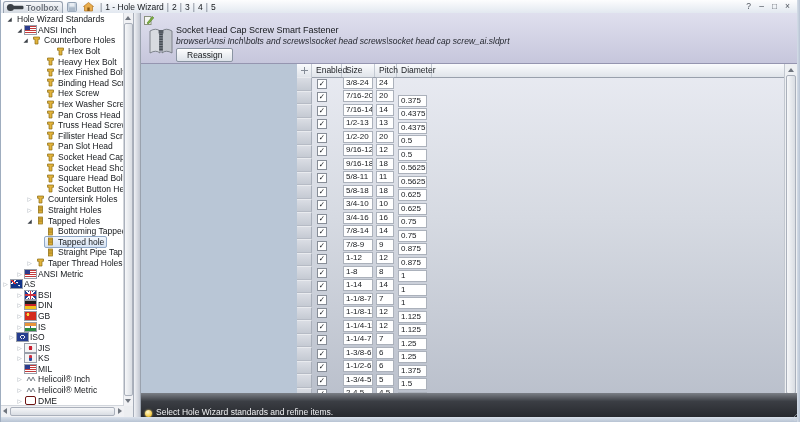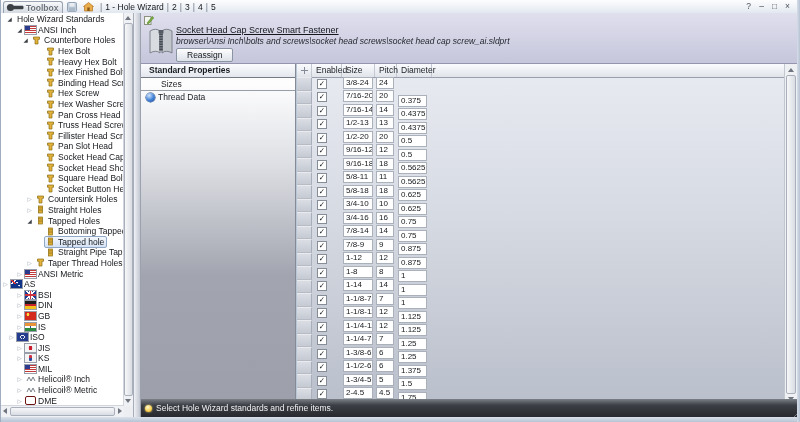--- a/index.html
+++ b/index.html
@@ -81,21 +81,21 @@
   
   #splitter{left:134px;top:13px;width:7px;height:404px;
     background:linear-gradient(90deg,#eff1f5,#c2c7d1);border-right:1px solid #9aa2ae;box-sizing:border-box;}
 
   
   #main{left:141px;top:13px;right:3px;bottom:5px;}
   #main-header{left:0;right:0;top:0;height:50px;
     background:linear-gradient(#dfdfee,#c6c6dc);border-bottom:1px solid #9595b0;}
   #edit-icon{left:3px;top:2px;}
   #fastener-icon{left:7px;top:13px;}
-  #hdr-title{left:35px;top:12px;font-size:9px;color:#14171b;text-decoration:underline;}
+  #hdr-title{left:35px;top:12px;font-size:9px;color:#14171b;}
   #hdr-path{left:35px;top:23px;font-size:8.5px;font-style:italic;color:#23262e;}
   #reassign-btn{left:35px;top:35px;height:12px;padding:0 10px;display:flex;align-items:center;
     background:linear-gradient(#fdfdfe,#dde2e9);border:1px solid #8a94a2;border-radius:2px;
     font-size:8.5px;color:#15181c;box-shadow:0 1px 1px rgba(255,255,255,.7) inset;}
 
   #props-panel{left:0;top:51px;width:155px;bottom:12px;
     background:linear-gradient(180deg,#fdfdfe 6%,#dcdee3 30%,#a2a5af 62%,#9da0aa 100%);
     border-right:1px solid #848b96;box-sizing:border-box;}
   #props-title{left:0;right:0;top:0;height:13px;line-height:13px;padding-left:8px;
     background:linear-gradient(#fbfcfe,#e3e7ed);border-bottom:1px solid #747b87;
@@ -127,21 +127,21 @@
     border-right:1px solid #a9afba;border-bottom:1px solid #b6bbc5;border-top:1px solid #e9ebef;}
   .c-en{width:30px;flex:none;display:flex;align-items:center;padding-left:5px;box-sizing:border-box;}
   .cb{width:8px;height:8px;background:#fff;border:1px solid #878d97;font-size:7.5px;line-height:7px;
     text-align:center;color:#15181c;}
   .c-size{width:33px;flex:none;}.c-pitch{width:22px;flex:none;}.c-dia{width:35px;flex:none;margin-top:36px;}
   .tbox{display:inline-block;height:10px;line-height:10px;background:#fff;border:1px solid #abb1bb;
     font-size:8px;color:#15181c;padding-left:2px;margin-left:1px;white-space:nowrap;overflow:hidden;}
   .tb-size{width:26px;}.tb-pitch{width:14px;}.tb-dia{width:25px;}
   #grid-vscroll{right:0;top:0;width:13px;bottom:0;background:#eef0f3;border-left:1px solid #c3c8d0;box-sizing:border-box;}
 
-  #statusbar{left:0;right:0;bottom:0;height:18px;display:flex;align-items:center;gap:4px;padding-left:4px;
+  #statusbar{left:0;right:0;bottom:0;height:24px;display:flex;align-items:flex-end;gap:4px;padding-left:4px;
     background:linear-gradient(#7b7f86,#3b3e44 35%,#27292e);}
   #status-text{font-size:8.5px;color:#f1f2f4;white-space:nowrap;}
   #bulb-icon{width:7px;height:7px;border-radius:50%;flex:none;
     background:radial-gradient(circle at 40% 30%,#fff8cf,#f6c93e 70%,#d9a41f);box-shadow:0 0 2px #ffe27a;}
   #resize-grip{right:1px;bottom:1px;width:9px;height:9px;
     background:repeating-linear-gradient(135deg,#c9d1dc 0 1px,transparent 1px 3px);
     clip-path:polygon(100% 0,100% 100%,0 100%);}
 
   
   #edge-bottom{left:0;right:0;bottom:0;height:5px;background:linear-gradient(#dbe2ec,#b7c3d3);}
@@ -207,21 +207,21 @@
         <span class="exp open">◢</span>
         <span class="tcon">
           <span class="icn">
             <svg width="9" height="9">
               <path d="M1.5 1h6v2.3H6v4.7H3V3.3H1.5z" fill="#e2b33c" stroke="#8a6a10" stroke-width="0.7"></path>
             </svg>
           </span>
           <span class="tlabel">Counterbore Holes</span>
         </span>
       </div>
-      <div class="titem" style="padding-left:34px">
+      <div class="titem" style="padding-left:44px">
         <span class="exp"></span>
         <span class="tcon">
           <span class="icn">
             <svg width="9" height="9">
               <path d="M1.5 1h6v2.3H6v4.7H3V3.3H1.5z" fill="#e2b33c" stroke="#8a6a10" stroke-width="0.7"></path>
             </svg>
           </span>
           <span class="tlabel">Hex Bolt</span>
         </span>
       </div>
@@ -578,28 +578,20 @@
       <path d="M24 5 Q18 1.5 14 5 V27 Q18 23.5 24 27 Z" fill="#c2c6cd" stroke="#697077" stroke-width="0.8"></path>
       <rect x="10.6" y="4" width="4.8" height="3.5" fill="#555b63"></rect>
       <rect x="11.2" y="7.5" width="3.6" height="17" fill="#464c54"></rect>
       <path d="M11.2 9.5h3.6M11.2 12h3.6M11.2 14.5h3.6M11.2 17h3.6M11.2 19.5h3.6M11.2 22h3.6" stroke="#9aa1aa" stroke-width="0.7"></path>
     </svg>
     <div class="abs" id="hdr-title">Socket Head Cap Screw Smart Fastener</div>
     <div class="abs" id="hdr-path">browser\Ansi Inch\bolts and screws\socket head screws\socket head cap screw_ai.sldprt</div>
     <div class="abs" id="reassign-btn">Reassign</div>
   </div>
 
-  <div class="abs" id="props-panel">
-    <div class="abs" id="props-title">Standard Properties</div>
-    <div class="abs" id="props-group">Sizes</div>
-    <div class="abs" id="props-item">
-      <span id="globe-icon"></span>
-      <span>Thread Data</span>
-    </div>
-  </div>
 
   <div class="abs" id="grid-panel">
     <div class="abs" id="grid-header">
       <div class="hc corner">
           <span id="move-icon"></span>
         </div>
       <div class="hc w-en">Enabled</div>
       <div class="hc w-size">Size</div>
       <div class="hc w-pitch">Pitch</div>
       <div class="hc w-dia">Diameter</div>

